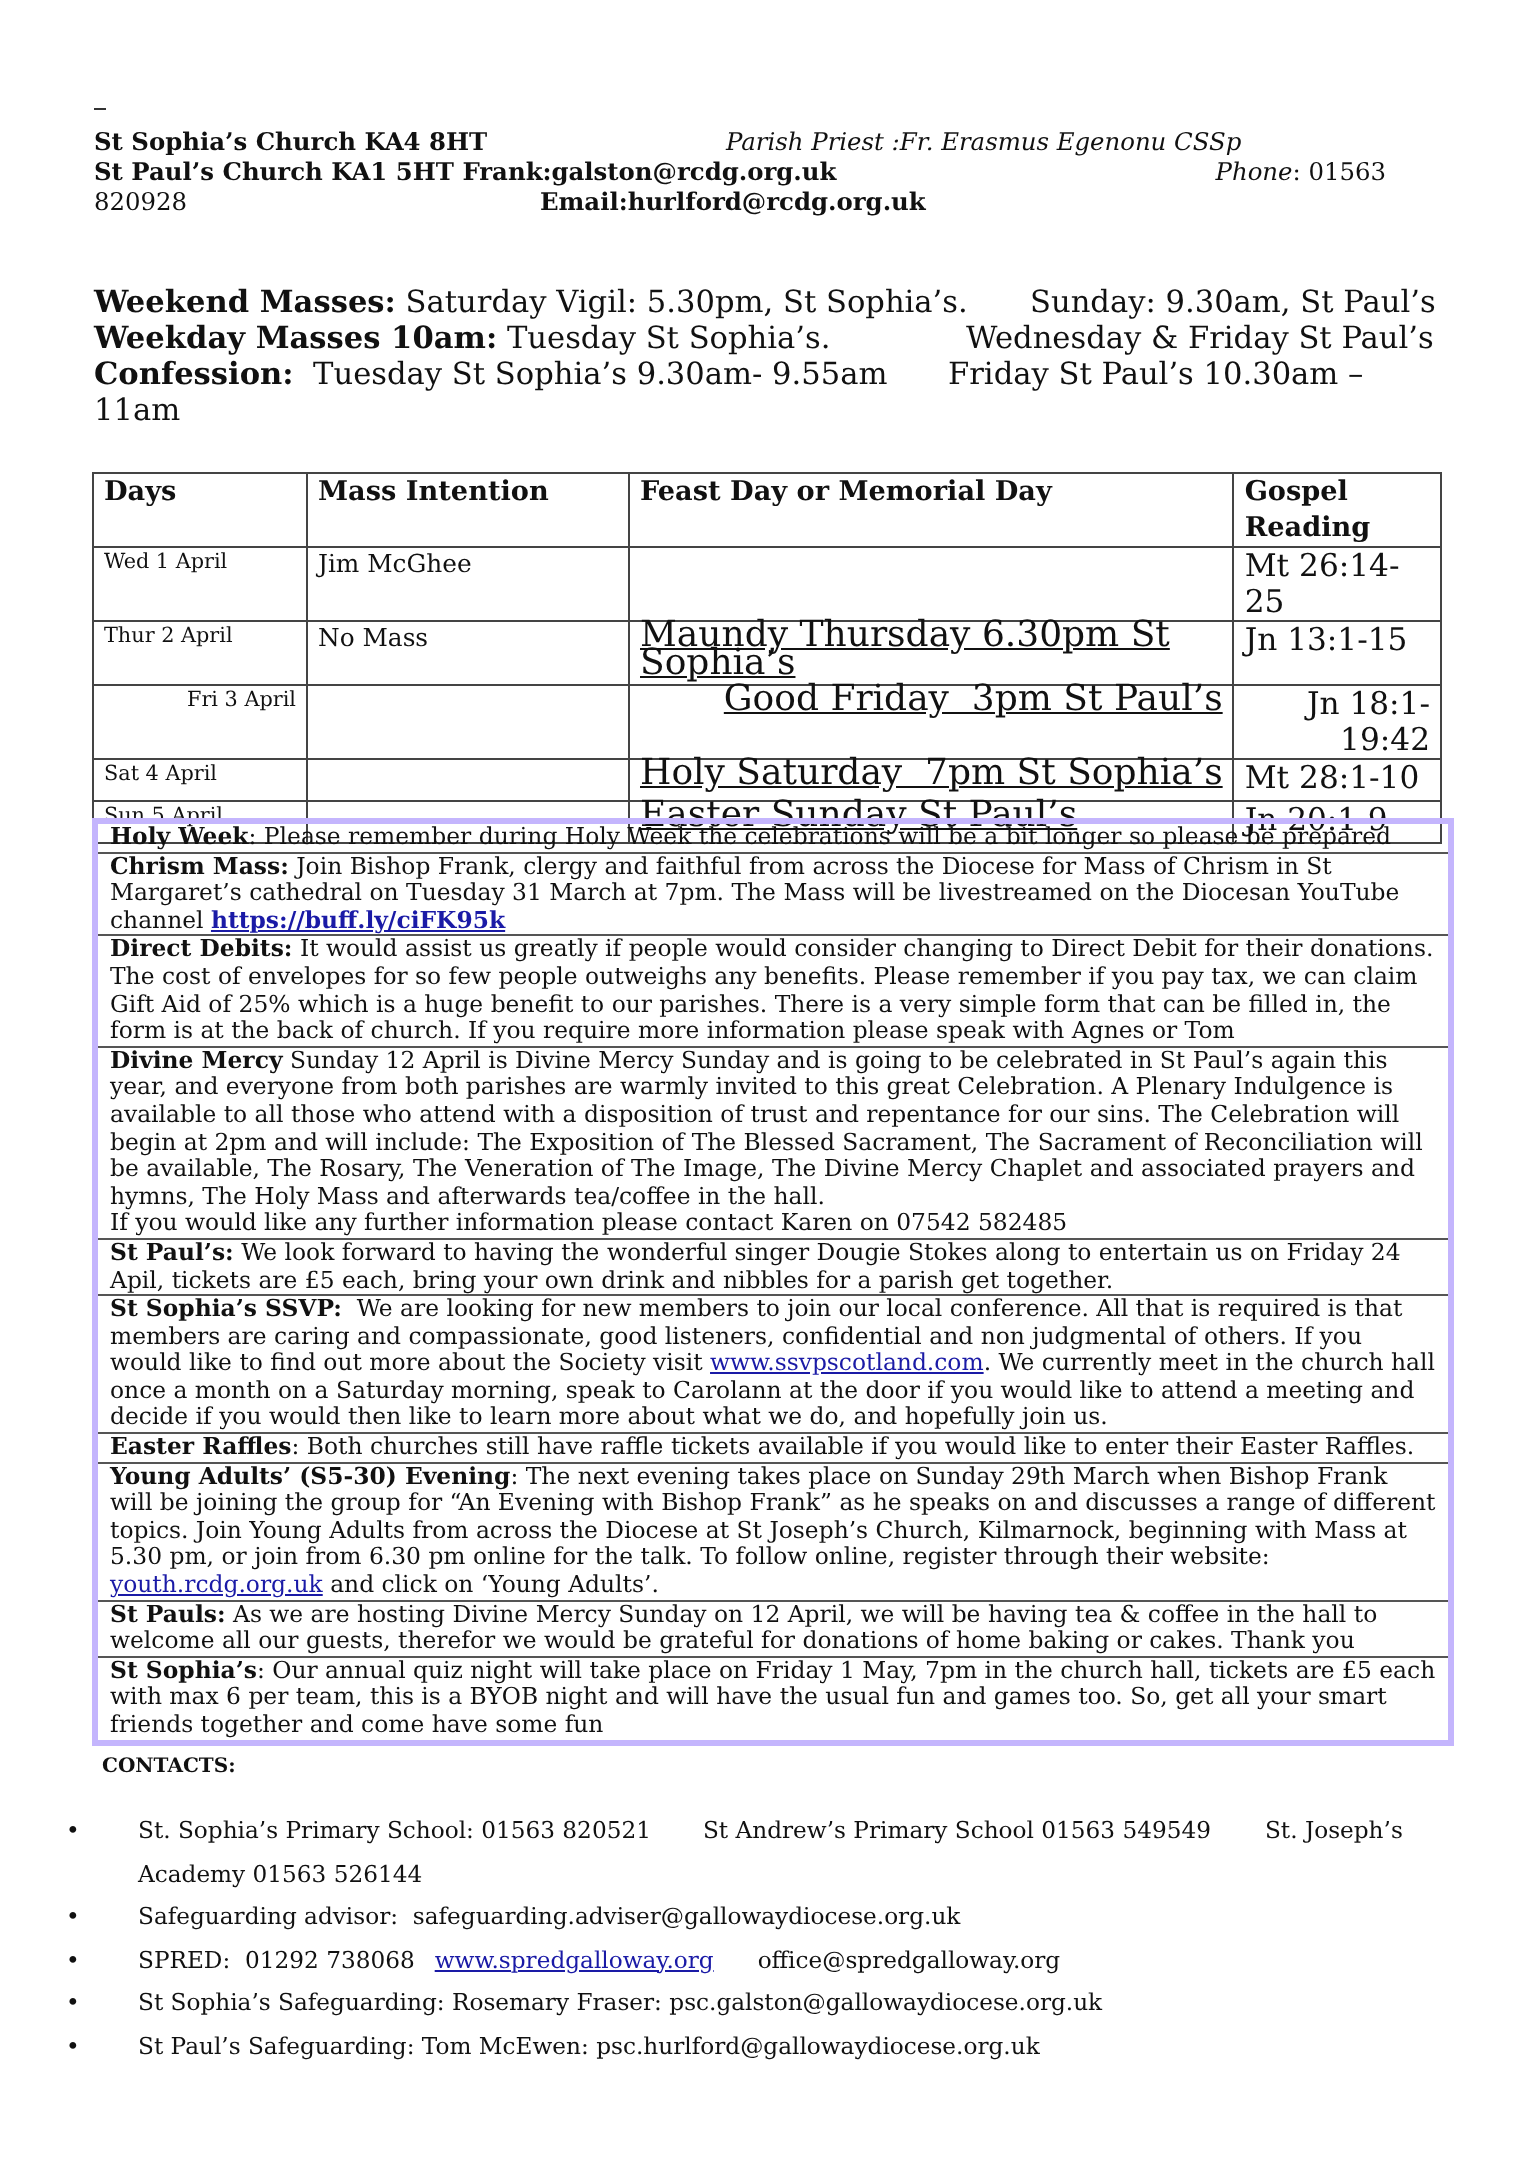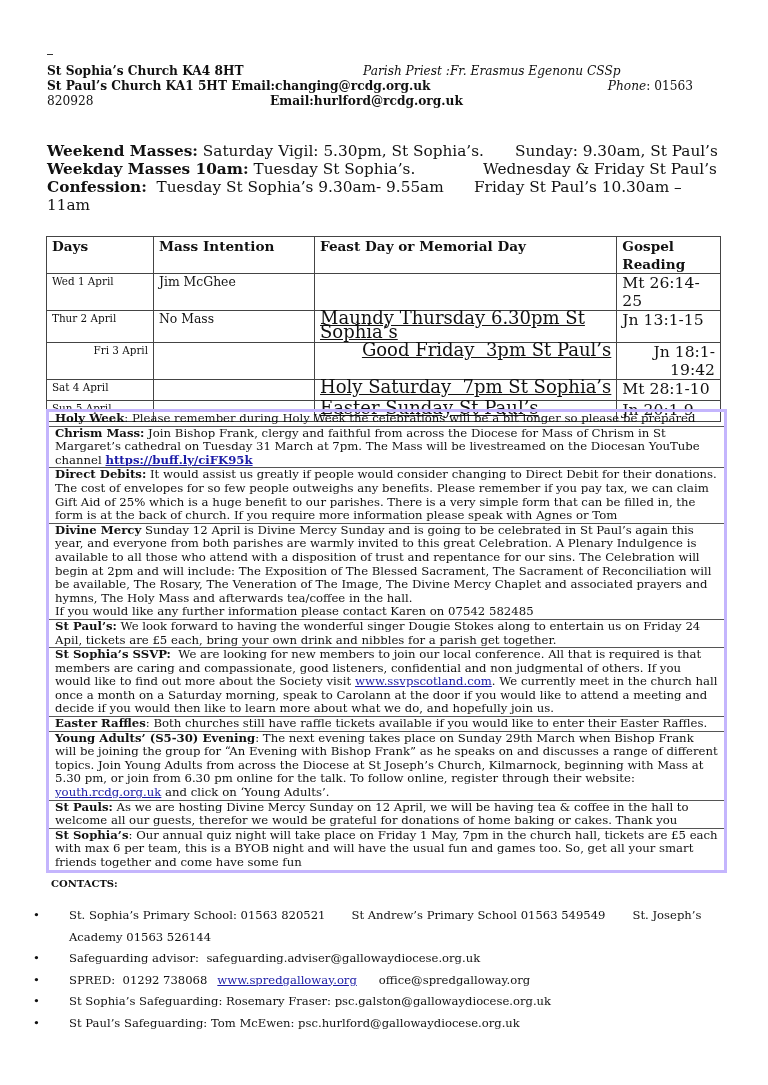--- a/index.html
+++ b/index.html
@@ -57,21 +57,21 @@
 <div class="page">
 
   <div class="dash"></div>
 
   <div class="header">
     <div class="row">
       <b>St Sophia’s Church KA4 8HT</b>
       <span class="priest">Parish Priest :Fr. Erasmus Egenonu CSSp</span>
     </div>
     <div class="row">
-      <b>St Paul’s Church KA1 5HT Email:changing@rcdg.org.uk</b>
+      <b>St Paul’s Church KA1 5HT Frank:galston@rcdg.org.uk</b>
       <span class="phone"><i>Phone</i><span>: 01563</span></span>
     </div>
     <div class="row">
       <span>820928</span>
       <span class="email2">Email:hurlford@rcdg.org.uk</span>
     </div>
   </div>
 
   <div class="masses">
     <div class="row">

